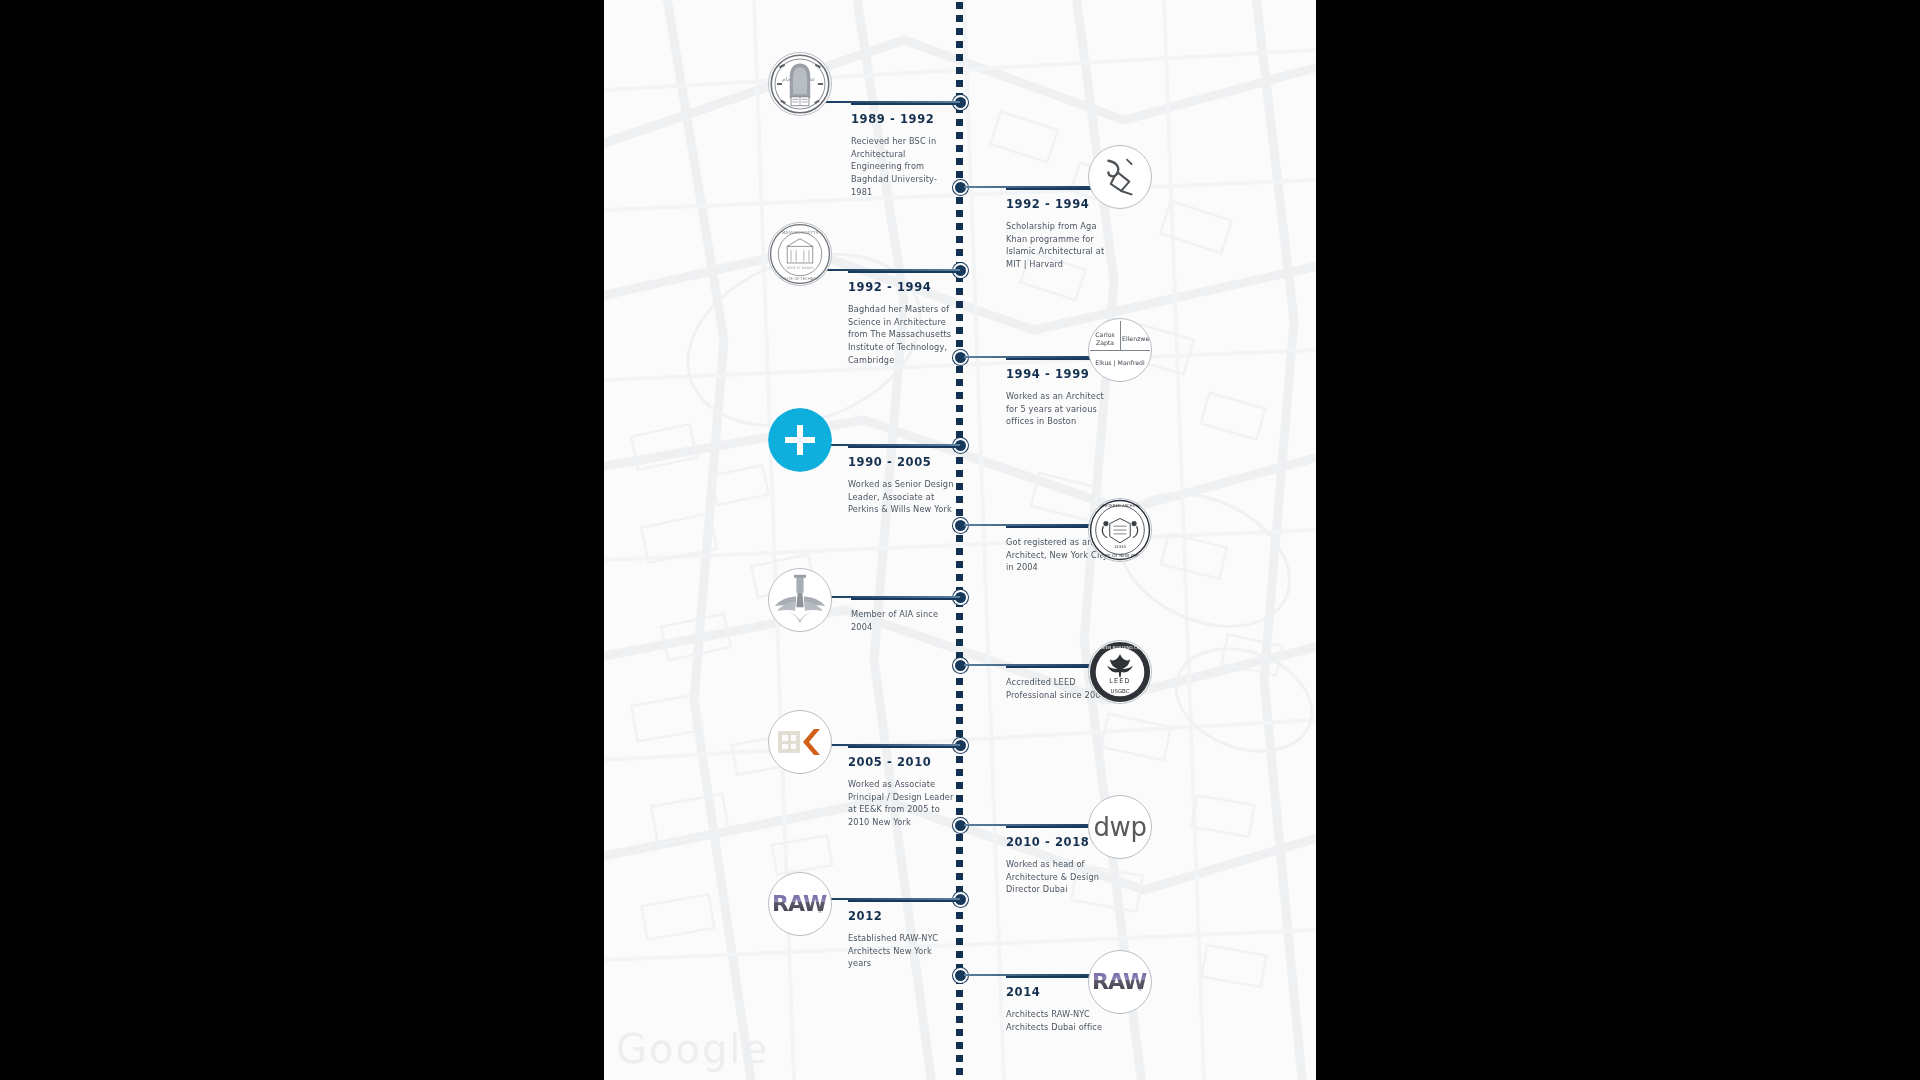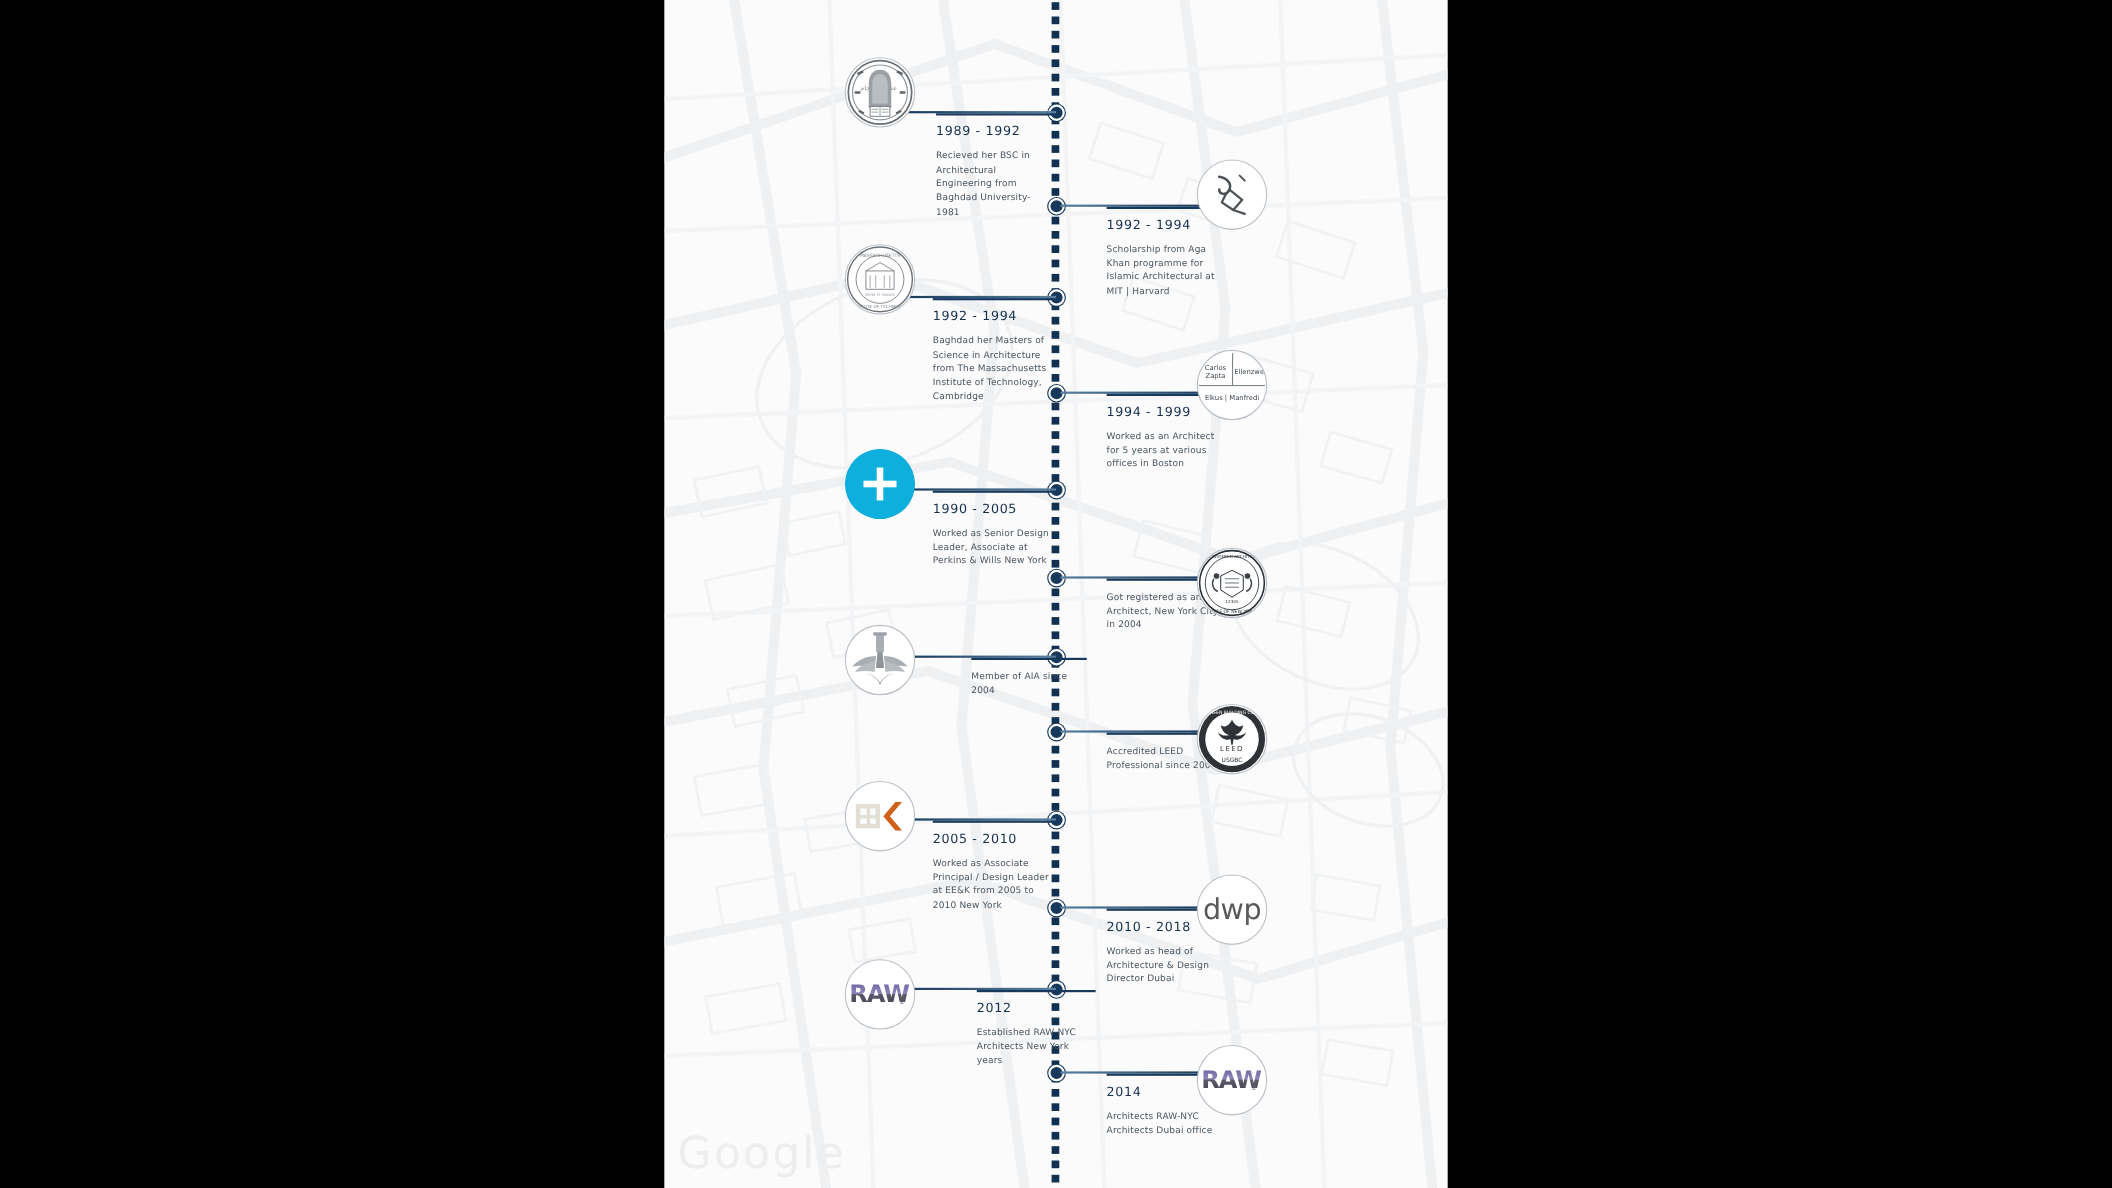--- a/index.html
+++ b/index.html
@@ -40,21 +40,21 @@
     position:absolute; height:2px;
     background:linear-gradient(to right,#17395c,#5b7f9e);
     top:6px;
   }
   .connector.right{ background:linear-gradient(to left,#17395c,#5b7f9e); }
 
   .card{ position:absolute; top:8px; }
   .card .rule{ height:2px; background:#17395c; width:100%; }
   .yr{
     font-family:"DejaVu Sans", sans-serif;
-    font-size:11.5px; font-weight:normal; color:#14304e;
+    font-size:11.5px; font-weight:bold; color:#14304e;
     letter-spacing:.6px; margin-top:7px;
   }
   .desc{
     font-family:"DejaVu Sans", sans-serif;
     font-size:8.2px; line-height:1.55; color:#4a5560;
     margin-top:9px; letter-spacing:.15px;
   }
   .desc.nogap{ margin-top:8px; }
 
   
@@ -304,21 +304,21 @@
         <div class="node"></div>
         <div class="connector right" style="left: 4px; width: 140px;"></div>
         <div class="card" style="width: 110px; left: 46px;">
           <div class="rule"></div>
           <div class="desc nogap">Got registered as an Architect, New York City in 2004</div>
         </div>
       </div>
       <div class="entry" style="left: 960px; top: 590px;">
         <div class="node"></div>
         <div class="connector" style="left: -140px; width: 140px;"></div>
-        <div class="card" style="width: 105px; left: -109px; margin-left: 32px;">
+        <div class="card" style="width: 105px; left: -109px;">
           <div class="rule"></div>
           <div class="desc nogap">Member of AIA since 2004</div>
         </div>
       </div>
       <div class="entry" style="left: 960px; top: 658px;">
         <div class="node"></div>
         <div class="connector right" style="left: 4px; width: 140px;"></div>
         <div class="card" style="width: 110px; left: 46px;">
           <div class="rule"></div>
           <div class="desc nogap">Accredited LEED Professional since 2004</div>
@@ -338,21 +338,21 @@
         <div class="connector right" style="left: 4px; width: 140px;"></div>
         <div class="card" style="width: 112px; left: 46px;">
           <div class="rule"></div>
           <div class="yr">2010 - 2018</div>
           <div class="desc">Worked as head of Architecture &amp; Design Director Dubai</div>
         </div>
       </div>
       <div class="entry" style="left: 960px; top: 892px;">
         <div class="node"></div>
         <div class="connector" style="left: -140px; width: 140px;"></div>
-        <div class="card" style="width: 108px; left: -112px; margin-left: 40px;">
+        <div class="card" style="width: 108px; left: -112px;">
           <div class="rule"></div>
           <div class="yr">2012</div>
           <div class="desc">Established RAW-NYC Architects New York years</div>
         </div>
       </div>
       <div class="entry" style="left: 960px; top: 968px;">
         <div class="node"></div>
         <div class="connector right" style="left: 4px; width: 140px;"></div>
         <div class="card" style="width: 112px; left: 46px;">
           <div class="rule"></div>

